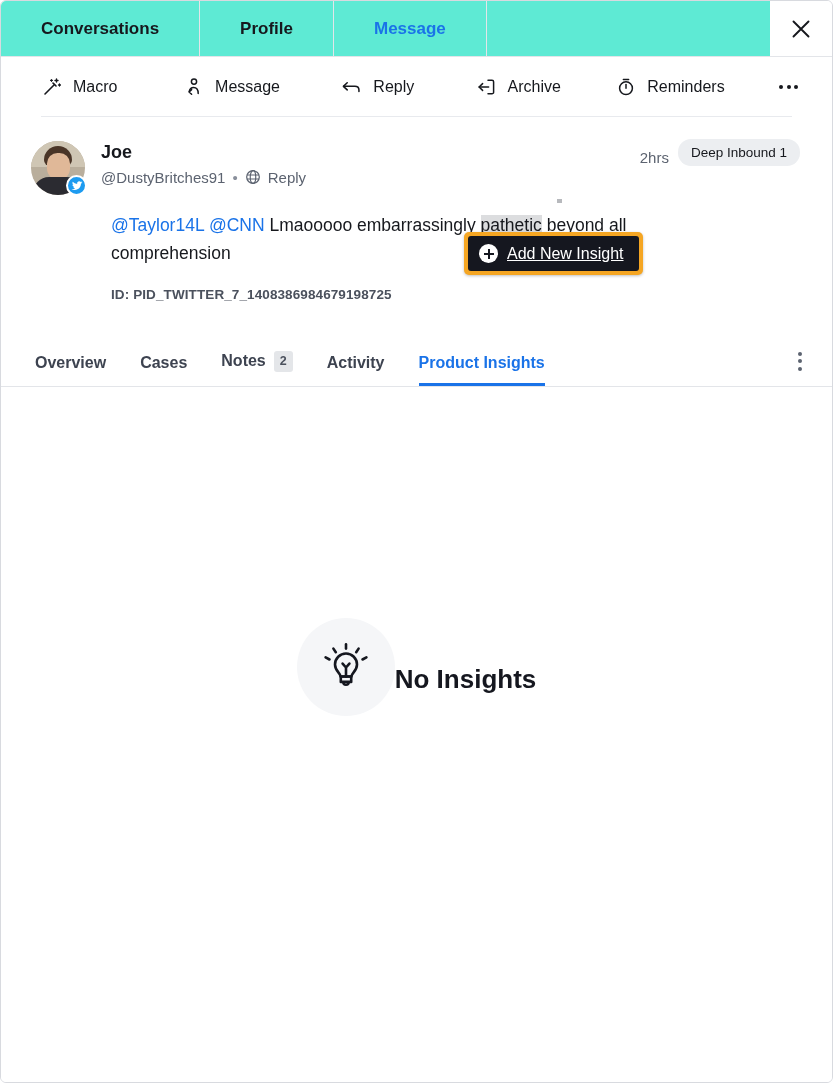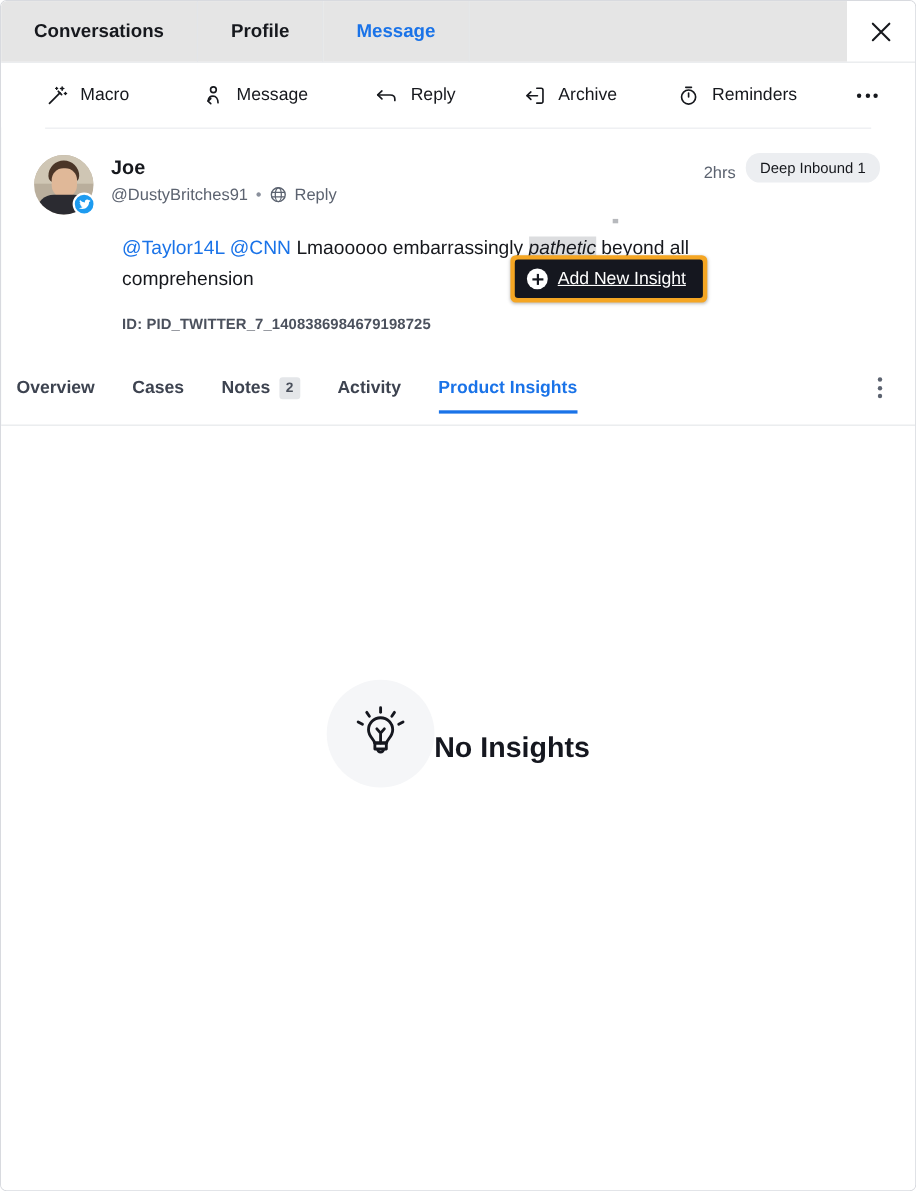--- a/index.html
+++ b/index.html
@@ -25,26 +25,26 @@
     height: 56px;
     min-height: 56px;
     display: flex;
     align-items: stretch;
     background: #ffffff;
     border-bottom: 1px solid #e3e5e9;
     position: relative;
   }
   .top-tab {
     display: flex; align-items: center; justify-content: center;
-    padding: 0 30px;
+    padding: 0 40px;
     font-size: 17px;
     font-weight: bold;
     color: #16181d;
     border-right: 1px solid #e3e5e9;
-    background: #e5e5e5;
+    background: #5eead4;
     cursor: pointer;
     white-space: nowrap;
   }
   .top-tab.active { color: #1a73e8; }
   .topbar-spacer { flex: 1; border-right: none; }
   .close-btn {
     width: 62px;
     display: flex; align-items: center; justify-content: center;
     cursor: pointer;
   }
@@ -150,21 +150,21 @@
 
   .msg-body {
     margin: 16px 0 0 80px;
     font-size: 17.5px;
     line-height: 1.62;
     color: #16181d;
     max-width: 600px;
     position: relative;
   }
   .mention { color: #1a73e8; }
-  .selected-text { background: #dcdddf; font-style: italic; }
+  .selected-text { background: #dcdddf; }
   .msg-id {
     margin: 19px 0 4px 80px;
     font-size: 13.5px;
     font-weight: bold;
     color: #4b515d;
     letter-spacing: 0.1px;
   }
 
   
   .insight-float {
@@ -201,22 +201,22 @@
     left: 556px; top: 198px;
     width: 5px; height: 4px;
     background: #b7b9bd;
   }
 
   
   .subtabs {
     margin-top: 29px;
     height: 52px;
     min-height: 52px;
-    display: flex; align-items: center;
-    padding: 0 22px 0 14px;
+    display: flex; align-items: flex-end;
+    padding: 0 22px 0 34px;
     border-bottom: 1px solid #e3e5e9;
     position: relative;
   }
   .subtab {
     display: flex; align-items: center; gap: 8px;
     font-size: 16px;
     font-weight: bold;
     color: #3d4350;
     padding: 0 0 11px 0;
     margin-right: 34px;

